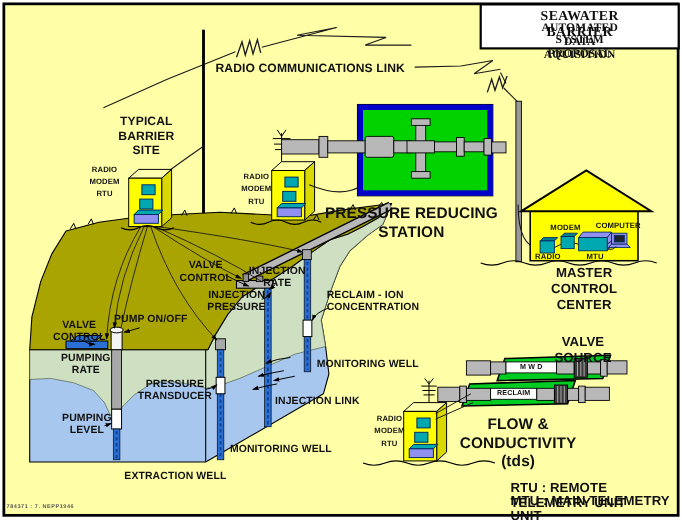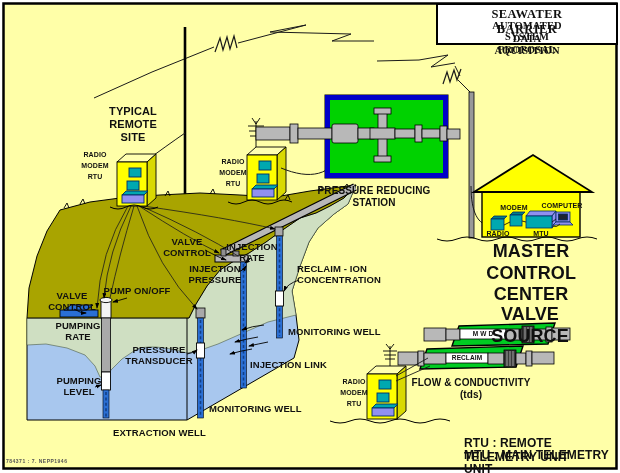--- a/index.html
+++ b/index.html
@@ -6,22 +6,22 @@
   #stage{position:relative;width:620px;height:473px;overflow:hidden;
          font-family:"Liberation Sans",sans-serif;}
   svg{position:absolute;left:0;top:0;}
   .lbl{position:absolute;font-weight:bold;font-size:9.5px;color:#101010;
        white-space:pre-line;text-align:center;transform:translateX(-50%);
        line-height:1.2;letter-spacing:0.1px;}
   .left{transform:none;text-align:left;}
   .s7{font-size:7px;line-height:1.55;}
   .s65{font-size:6.5px;line-height:1;}
   .s11{font-size:11px;}
-  .s115{font-size:10px;}
-  .s12{font-size:18px;}
+  .s115{font-size:14px;}
+  .s12{font-size:12px;}
   .serif{font-family:"Liberation Serif",serif;}
   .legend{font-size:12px;}
   .doc{font-size:5px;color:#555;font-weight:bold;letter-spacing:0.5px;}
 </style>
 </head>
 <body>
 
 <div id="stage">
 
 <svg width="620" height="473" viewBox="0 0 620 473">
@@ -227,22 +227,23 @@
   <path d="M396,376 L428,358 M396,381 L430,366" fill="none" stroke="#1a1a1a" stroke-width="0.9"></path>
   <path d="M330,421 q10,4 20,0 q10,-4 20,0 q10,4 20,0 q10,-4 20,0 q10,4 20,0 q10,-4 20,0" fill="none" stroke="#000" stroke-width="1"></path>
 
   <rect x="437" y="4" width="180" height="40" fill="#ffffff" stroke="#000" stroke-width="2"></rect>
 </svg>
 
 <div class="lbl serif" style="left:527px;top:20px;font-size:10.5px;">AUTOMATED DATA AQUISITION</div>
 <div class="lbl serif" style="left:527px;top:7px;font-size:12.5px;letter-spacing:0.4px;">SEAWATER BARRIER</div>
 <div class="lbl serif" style="left:527px;top:31px;font-size:10.5px;">SYSTEM PROPOSAL</div>
 
+<div class="lbl s11" style="left:282px;top:56px;">RADIO COMMUNICATIONS LINK</div>
 <div class="lbl s11" style="left:133px;top:105px;">TYPICAL
-REMOTE
+BARRIER
 SITE</div>
 <div class="lbl s7" style="left:95px;top:150px;">RADIO
 MODEM
 RTU</div>
 <div class="lbl s7" style="left:233px;top:157px;">RADIO
 MODEM
 RTU</div>
 <div class="lbl s7" style="left:354px;top:377px;">RADIO
 MODEM
 RTU</div>

